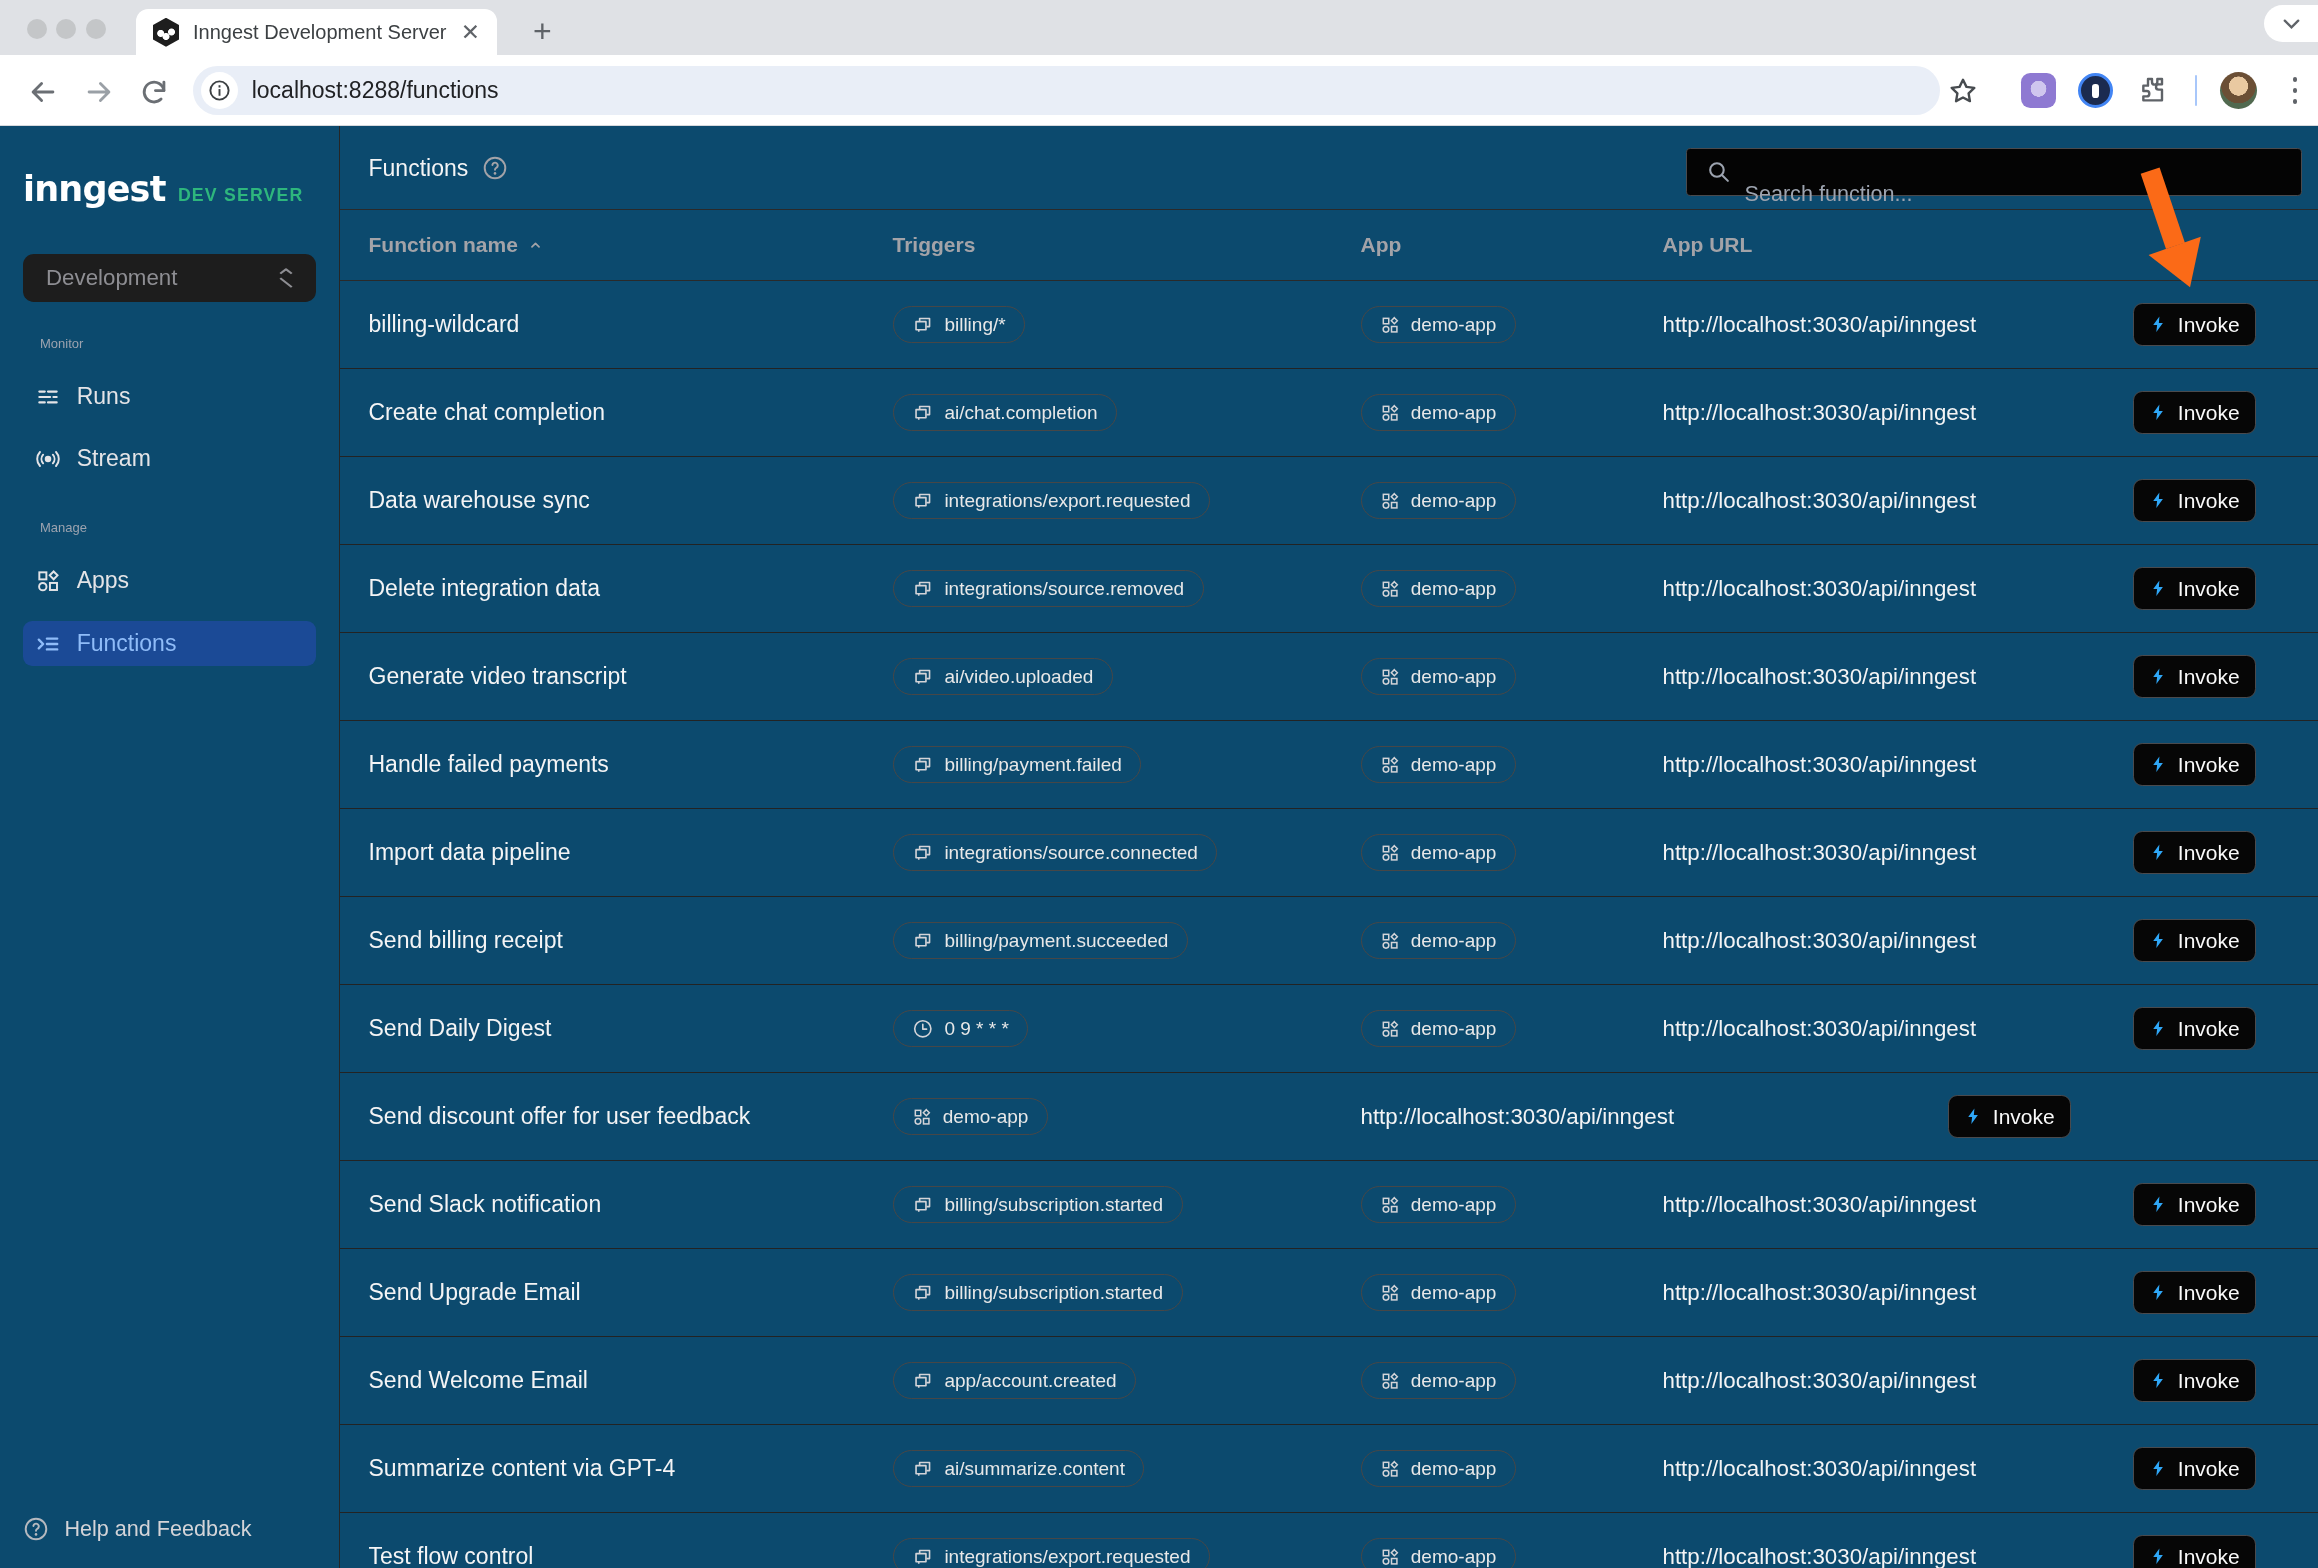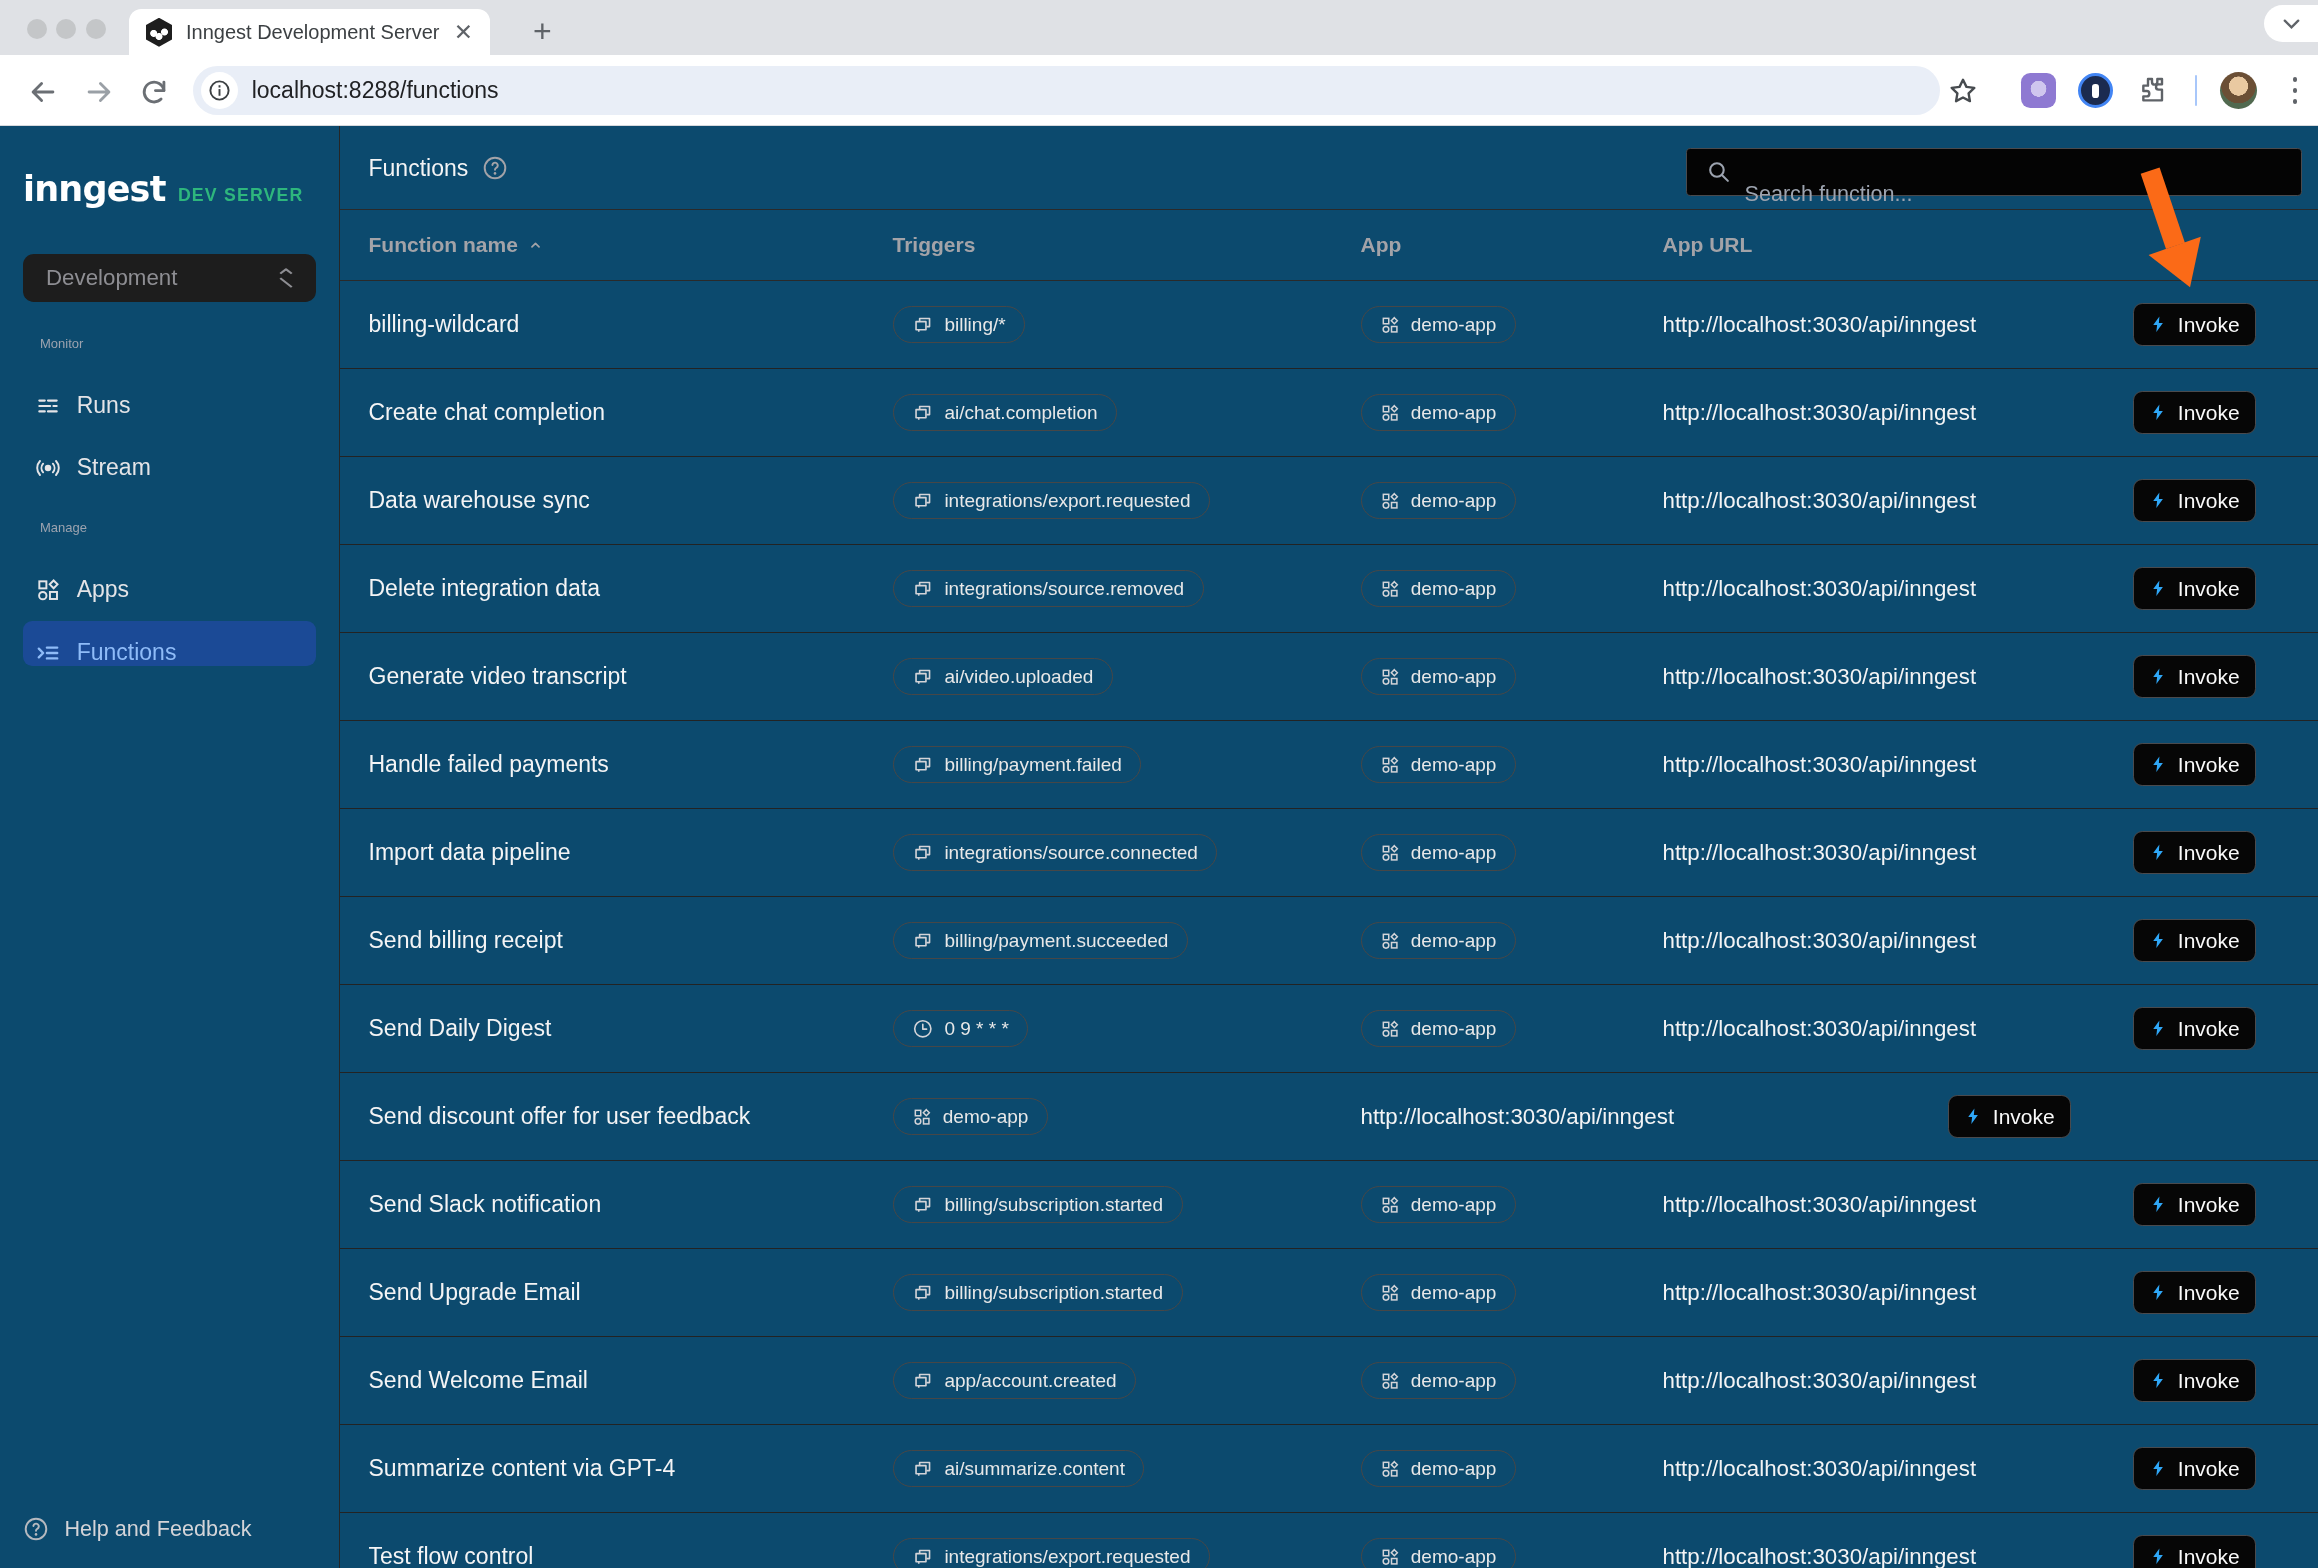--- a/index.html
+++ b/index.html
@@ -4,21 +4,21 @@
 <style>
   * { margin:0; padding:0; box-sizing:border-box; }
   html,body { width:2319px; height:1568px; overflow:hidden; background:#000;
     font-family:"Liberation Sans", sans-serif; }
 
   
   .tabstrip { position:relative; height:55px; background:#DFE1E5; }
   .traffic { position:absolute; top:18.5px; width:20px; height:20px; border-radius:50%;
     background:#C4C6C8; }
   .traffic.r { left:27px; } .traffic.y { left:56px; } .traffic.g { left:86px; }
-  .tab { position:absolute; left:129px; top:9.2px; width:361px; height:46px; background:#fff;
+  .tab { position:absolute; left:136px; top:9.2px; width:361px; height:46px; background:#fff;
     border-radius:12.3px 12.3px 0 0; display:flex; align-items:center; padding:0 17px; }
   .favicon { width:26px; height:29px; background:
       radial-gradient(circle 3.1px at 7.7px 15.4px, #fff 0 3.1px, transparent 3.9px),
       radial-gradient(circle 3.1px at 13px 18.5px, #fff 0 3.1px, transparent 3.9px),
       radial-gradient(circle 3.1px at 18.5px 14px, #fff 0 3.1px, transparent 3.9px), #1E1E1E;
     clip-path:polygon(50% 0,100% 25%,100% 75%,50% 100%,0 75%,0 25%); flex:0 0 auto; }
   .tab-title { margin-left:14px; font-size:20px; color:#3C4043; white-space:nowrap;
     overflow:hidden; flex:1; }
   .tab-close { font-size:23px; color:#5F6368; line-height:1; margin-left:7.7px; }
   .newtab { position:absolute; left:533px; top:15.4px; font-size:32px; font-weight:300;
@@ -51,21 +51,21 @@
   .logo-row { position:absolute; left:23px; top:43px; display:flex; align-items:baseline; }
   .logo-word { font-family:"DejaVu Sans", sans-serif; font-weight:800; font-size:35px;
     color:#fff; letter-spacing:-0.8px; }
   .logo-badge { margin-left:12.3px; font-size:17.7px; font-weight:600; letter-spacing:1.2px;
     color:var(--accent-green,#2EB67D); }
   .env-select { position:absolute; left:23px; right:23px; top:128px; height:48px; background:#1D1D1D;
     border-radius:10.8px; display:flex; align-items:center; padding:0 20px 0 23px; }
   .env-select span { font-size:22.3px; color:#8E8E93; flex:1; }
   .sec-label { position:absolute; left:40px; font-size:13px; color:#9CA3AF; }
   .nav-item { position:absolute; left:23px; right:23px; height:45px; display:flex;
-    align-items:flex-end; border-radius:9.2px; }
+    align-items:center; border-radius:9.2px; }
   .nav-item .ic { margin-left:12.3px; width:26px; display:flex; }
   .nav-item .lbl { margin-left:15.4px; font-size:23px; color:#E4E4E7; }
   .nav-item.active { background:var(--selected-bg,#1B4A96); }
   .nav-item.active .lbl { color:var(--selected-text,#8FBCF8); }
   .help-item { position:absolute; left:23px; bottom:26px; display:flex; align-items:flex-start; }
   .help-item .lbl { margin-left:15.4px; font-size:21.6px; color:#D4D4D8; }
 
   .main { position:relative; flex:1; overflow:hidden; }
   .page-header { position:relative; height:84px; border-bottom:0.8px solid #2A2A2A; }
   .ph-left { position:absolute; left:28.5px; top:0; height:84px; display:flex; align-items:center; gap:14px; }

